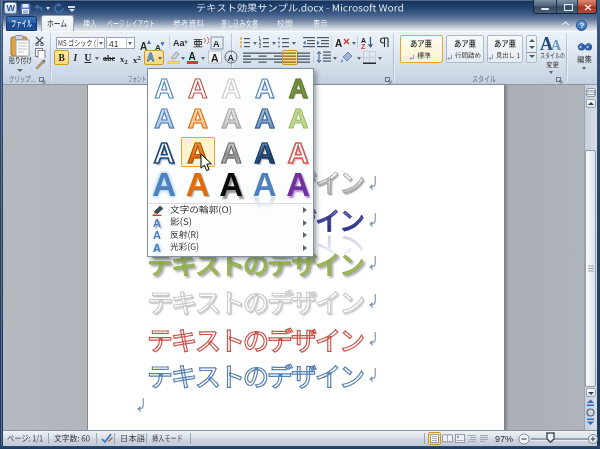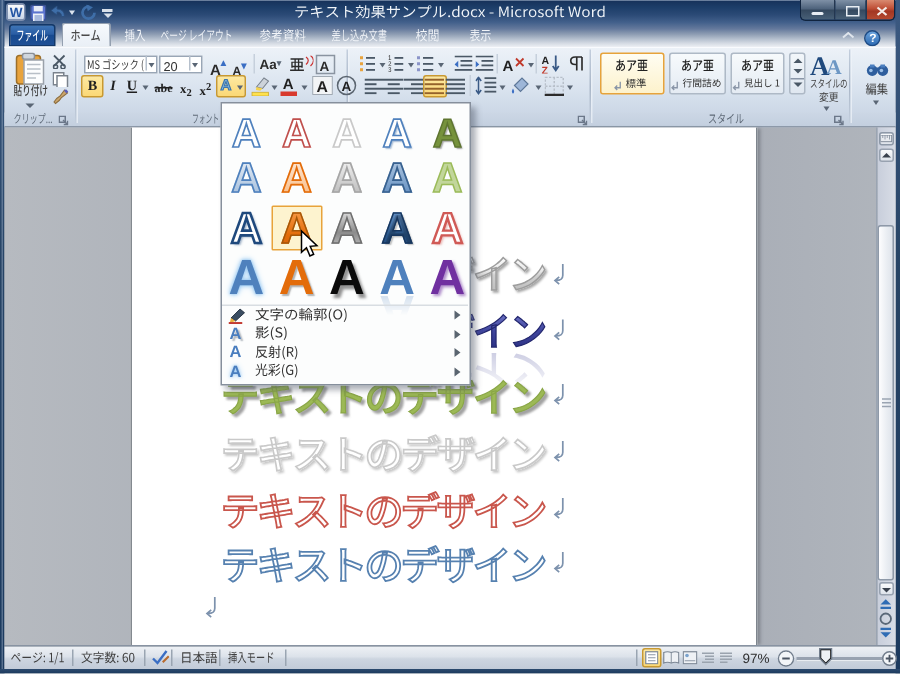--- a/index.html
+++ b/index.html
@@ -157,21 +157,21 @@
   </svg>
 <div class="ab" style="left:56px;top:37px;width:49px;height:12px;background:#fff;border:1px solid #99a6b6;box-sizing:border-box"></div>
 <svg style="position:absolute;left:58px;top:38.5px;overflow:visible" width="38" height="10">
     <g transform="scale(0.7669,1)">
       <path d="M0.8 7.0V1.2H1.7L2.8 4.3Q2.9 4.6 3.0 4.9Q3.1 5.2 3.2 5.5H3.3Q3.4 5.2 3.5 4.9Q3.6 4.6 3.7 4.3L4.8 1.2H5.7V7.0H5.0V3.8Q5.0 3.5 5.0 3.2Q5.0 2.9 5.1 2.6Q5.1 2.3 5.1 2.1H5.1L4.6 3.4L3.5 6.4H3.0L1.9 3.4L1.4 2.1H1.4Q1.4 2.3 1.4 2.6Q1.4 2.9 1.5 3.2Q1.5 3.5 1.5 3.8V7.0Z M8.9 7.1Q8.3 7.1 7.8 6.9Q7.3 6.7 6.9 6.3L7.3 5.8Q7.6 6.1 8.1 6.3Q8.5 6.5 8.9 6.5Q9.5 6.5 9.8 6.2Q10.2 6.0 10.2 5.5Q10.2 5.2 10.0 5.1Q9.9 4.9 9.7 4.7Q9.5 4.6 9.2 4.5L8.3 4.1Q8.1 4.0 7.8 3.8Q7.5 3.6 7.3 3.3Q7.2 3.1 7.2 2.6Q7.2 2.2 7.4 1.8Q7.6 1.5 8.1 1.3Q8.5 1.1 9.0 1.1Q9.5 1.1 10.0 1.3Q10.4 1.5 10.7 1.8L10.3 2.3Q10.1 2.0 9.7 1.9Q9.4 1.7 9.0 1.7Q8.5 1.7 8.2 1.9Q7.9 2.2 7.9 2.6Q7.9 2.9 8.1 3.0Q8.2 3.2 8.4 3.3Q8.7 3.5 8.9 3.6L9.7 3.9Q10.1 4.1 10.3 4.3Q10.6 4.5 10.8 4.8Q10.9 5.0 10.9 5.5Q10.9 5.9 10.7 6.3Q10.4 6.7 10.0 6.9Q9.5 7.1 8.9 7.1Z M18.9 0.4Q19.0 0.6 19.1 0.8Q19.3 1.0 19.4 1.2Q19.5 1.4 19.6 1.5L19.1 1.7Q19.1 1.5 18.9 1.3Q18.8 1.1 18.7 1.0Q18.6 0.8 18.5 0.6ZM19.9 0.2Q20.0 0.3 20.2 0.5Q20.3 0.7 20.4 0.9Q20.5 1.1 20.6 1.3L20.2 1.5Q20.0 1.2 19.8 0.9Q19.7 0.6 19.5 0.4ZM14.3 1.8Q14.5 1.8 14.7 1.8Q15.0 1.8 15.2 1.8H19.1Q19.2 1.8 19.4 1.8Q19.6 1.8 19.7 1.8Q19.7 2.0 19.7 2.1Q19.7 2.3 19.7 2.4V6.6Q19.7 6.8 19.7 7.0Q19.7 7.3 19.7 7.3H19.0Q19.0 7.3 19.0 7.1Q19.0 6.9 19.0 6.6V2.5H15.2Q14.9 2.5 14.7 2.5Q14.4 2.5 14.3 2.5ZM14.2 6.2Q14.3 6.2 14.6 6.2Q14.8 6.3 15.1 6.3H19.4V6.9H15.1Q14.8 6.9 14.6 6.9Q14.3 6.9 14.2 6.9Z M23.5 0.9Q23.6 1.0 23.9 1.1Q24.1 1.3 24.4 1.5Q24.6 1.6 24.9 1.8Q25.1 1.9 25.2 2.0L24.8 2.6Q24.7 2.5 24.5 2.3Q24.2 2.2 24.0 2.0Q23.8 1.8 23.5 1.7Q23.3 1.5 23.1 1.4ZM22.3 6.6Q22.7 6.5 23.2 6.4Q23.6 6.3 24.1 6.1Q24.5 5.9 24.9 5.7Q25.6 5.3 26.2 4.8Q26.7 4.4 27.2 3.8Q27.7 3.3 28.0 2.8L28.4 3.4Q27.8 4.2 27.0 5.0Q26.2 5.7 25.3 6.3Q24.9 6.5 24.4 6.7Q23.9 6.9 23.5 7.0Q23.0 7.2 22.6 7.3ZM22.3 2.7Q22.4 2.8 22.7 2.9Q22.9 3.1 23.2 3.2Q23.4 3.4 23.7 3.5Q23.9 3.7 24.0 3.8L23.6 4.3Q23.5 4.2 23.3 4.1Q23.1 3.9 22.8 3.8Q22.6 3.6 22.3 3.5Q22.1 3.3 21.9 3.2Z M32.9 2.4Q33.0 2.6 33.1 2.8Q33.2 3.0 33.3 3.3Q33.4 3.6 33.4 3.8Q33.5 4.0 33.6 4.2L33.0 4.4Q32.9 4.2 32.8 4.0Q32.8 3.8 32.7 3.5Q32.6 3.2 32.5 3.0Q32.4 2.8 32.3 2.6ZM35.8 2.9Q35.8 3.0 35.7 3.1Q35.7 3.2 35.7 3.3Q35.5 3.9 35.3 4.6Q35.0 5.2 34.6 5.7Q34.0 6.4 33.3 6.9Q32.6 7.4 32.0 7.6L31.4 7.1Q31.9 7.0 32.4 6.7Q32.8 6.5 33.3 6.1Q33.7 5.8 34.0 5.4Q34.3 5.1 34.5 4.6Q34.8 4.2 34.9 3.7Q35.1 3.2 35.1 2.7ZM31.1 2.8Q31.1 3.0 31.2 3.2Q31.3 3.4 31.4 3.7Q31.5 4.0 31.6 4.2Q31.7 4.5 31.8 4.6L31.2 4.9Q31.1 4.7 31.0 4.5Q31.0 4.2 30.8 3.9Q30.7 3.6 30.6 3.4Q30.5 3.2 30.5 3.1Z M44.0 2.0Q44.0 2.1 43.9 2.2Q43.9 2.4 43.8 2.5Q43.7 2.9 43.5 3.3Q43.3 3.8 43.1 4.3Q42.8 4.8 42.4 5.2Q41.9 5.9 41.1 6.4Q40.4 7.0 39.2 7.4L38.7 6.9Q39.4 6.7 40.0 6.3Q40.6 6.0 41.0 5.7Q41.5 5.3 41.9 4.9Q42.2 4.5 42.4 4.1Q42.7 3.6 42.9 3.2Q43.1 2.7 43.1 2.4H40.2L40.4 1.8Q40.5 1.8 40.8 1.8Q41.0 1.8 41.4 1.8Q41.7 1.8 42.1 1.8Q42.4 1.8 42.7 1.8Q42.9 1.8 43.0 1.8Q43.1 1.8 43.3 1.8Q43.4 1.8 43.5 1.7ZM41.3 0.8Q41.2 1.0 41.2 1.2Q41.1 1.3 41.0 1.5Q40.8 1.9 40.4 2.4Q40.0 2.9 39.5 3.4Q39.0 3.9 38.4 4.3L37.8 3.9Q38.4 3.6 38.8 3.3Q39.2 2.9 39.5 2.5Q39.8 2.2 40.0 1.8Q40.2 1.5 40.4 1.2Q40.4 1.1 40.5 0.9Q40.6 0.7 40.6 0.6Z M48.8 8.6Q48.2 7.7 47.9 6.7Q47.6 5.7 47.6 4.6Q47.6 3.4 47.9 2.4Q48.2 1.4 48.8 0.5L49.2 0.7Q48.7 1.6 48.4 2.5Q48.2 3.5 48.2 4.6Q48.2 5.6 48.4 6.6Q48.7 7.6 49.2 8.4Z" fill="#333"></path>
     </g>
   </svg>
 <div class="ab" style="left:97px;top:37px;width:8px;height:10px;border-left:1px solid #b6c0cc"></div>
 <div class="ab" style="left:99px;top:42px;width:0;height:0;border-left:2.5px solid transparent;border-right:2.5px solid transparent;border-top:3px solid #5a6675"></div>
 <div class="ab" style="left:106px;top:37px;width:29px;height:12px;background:#fff;border:1px solid #99a6b6;box-sizing:border-box"></div>
-<div class="lat" style="left:109px;top:39px;font-size:8.5px;color:#333">20</div>
+<div class="lat" style="left:109px;top:39px;font-size:8.5px;color:#333">41</div>
 <div class="ab" style="left:126px;top:37px;width:8px;height:10px;border-left:1px solid #b6c0cc"></div>
 <div class="ab" style="left:128px;top:42px;width:0;height:0;border-left:2.5px solid transparent;border-right:2.5px solid transparent;border-top:3px solid #5a6675"></div>
 <div class="lat" style="left:140px;top:37.5px;font-size:10px;font-weight:bold;color:#2b2b2b">A<span style="font-size:7px;color:#3a6ec4;vertical-align:6px">▴</span></div>
 <div class="lat" style="left:155px;top:39.5px;font-size:8px;font-weight:bold;color:#2b2b2b">A<span style="font-size:7px;color:#3a6ec4;vertical-align:4px">▾</span></div>
 <div class="ab" style="left:169px;top:36px;width:1px;height:13px;background:#c6d0dc"></div>
 <div class="lat" style="left:173px;top:38px;font-size:9px;font-weight:bold;color:#2b2b2b">Aa<span style="font-size:6px;color:#5a6675;vertical-align:2px">▾</span></div>
 <svg style="position:absolute;left:193px;top:38px;overflow:visible" width="10" height="13">
     <g transform="scale(1.0000,1)">
       <path d="M0.7 0.9H9.3V1.8H0.7ZM1.7 5.9H8.3V6.8H1.7ZM0.4 8.4H9.6V9.3H0.4ZM3.3 1.3H4.2V9.0H3.3ZM5.6 1.3H6.5V9.0H5.6ZM1.2 3.1H8.8V7.1H7.9V3.9H2.1V7.1H1.2Z" fill="#2b2b2b"></path>
     </g>

